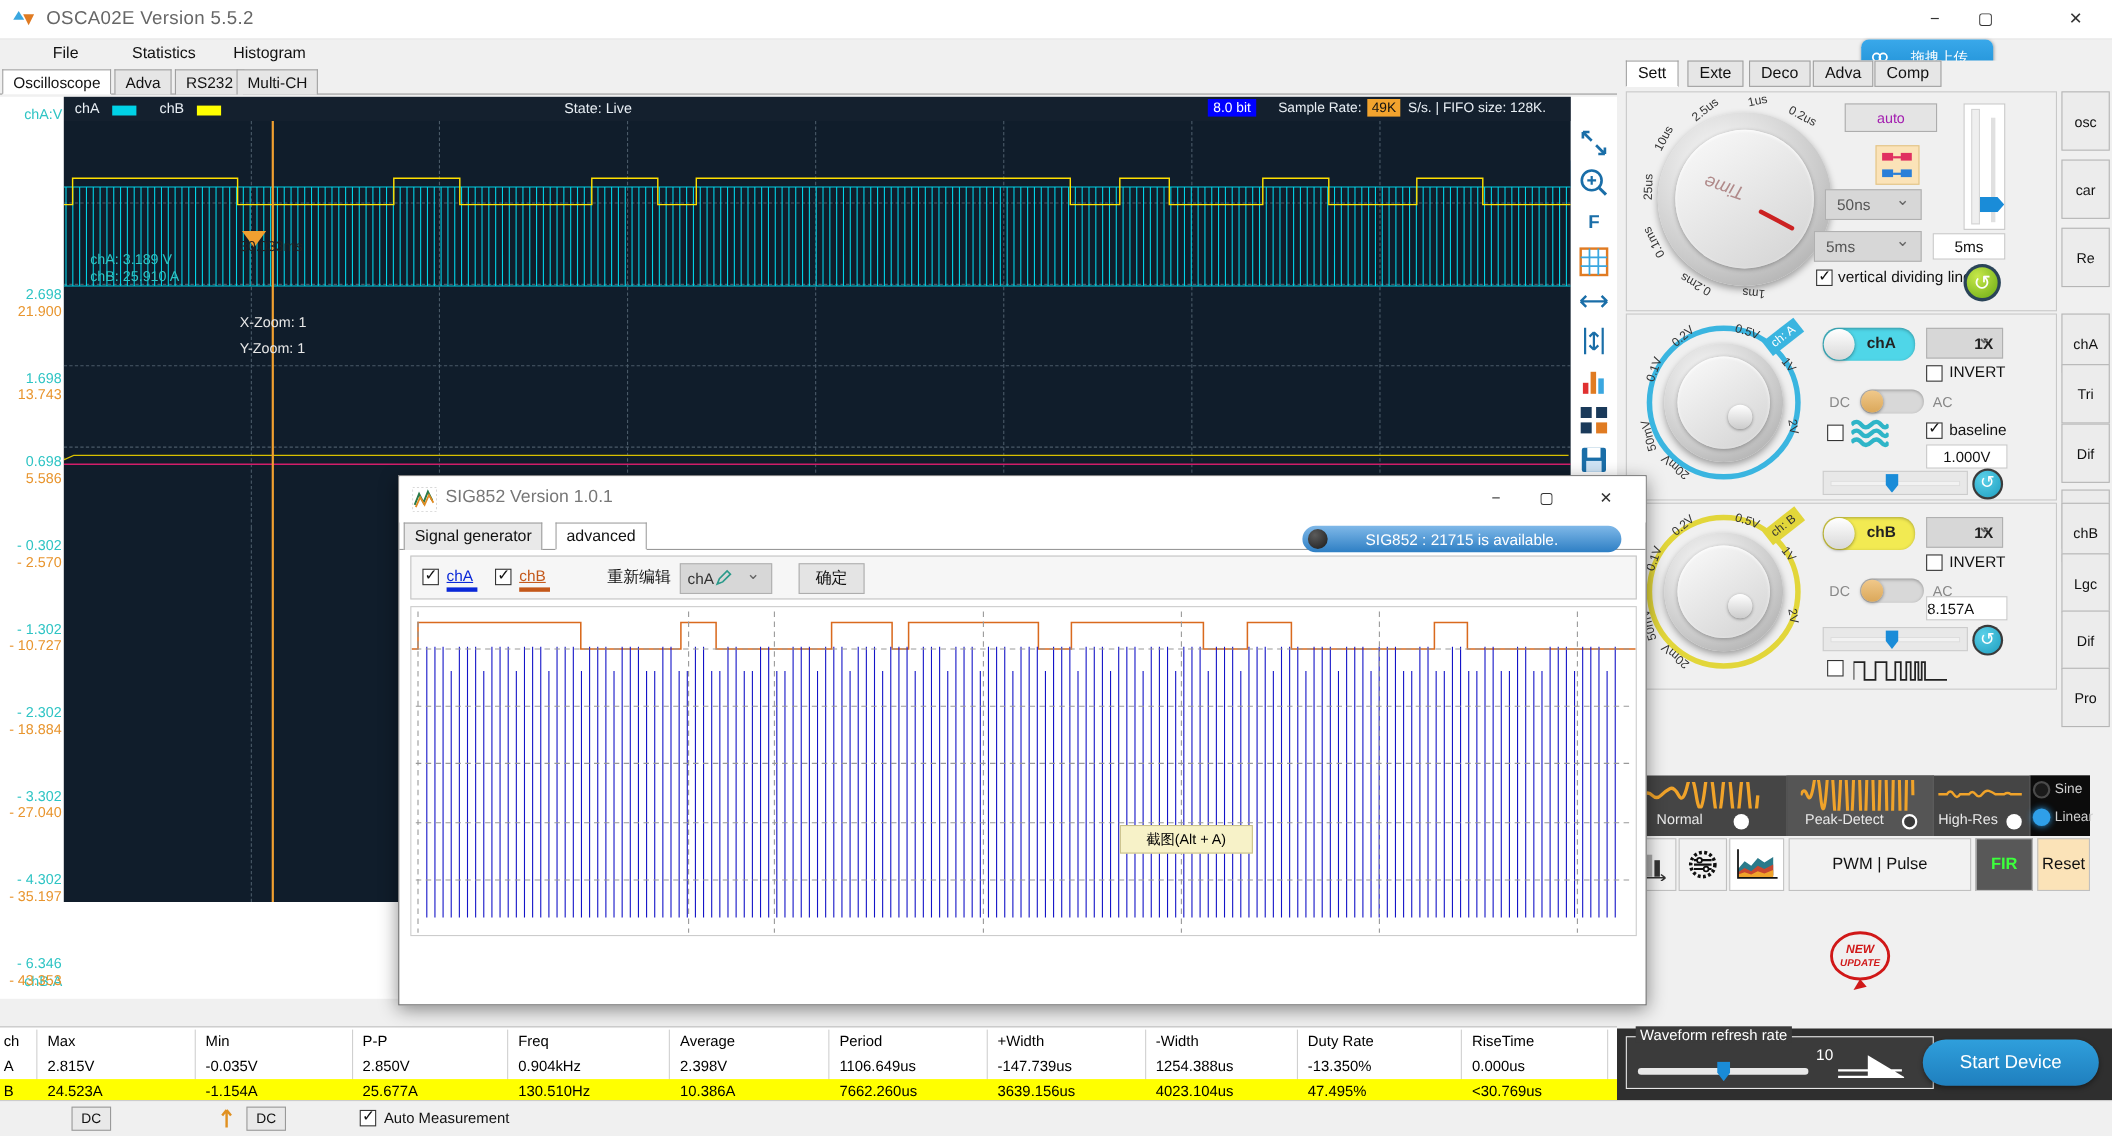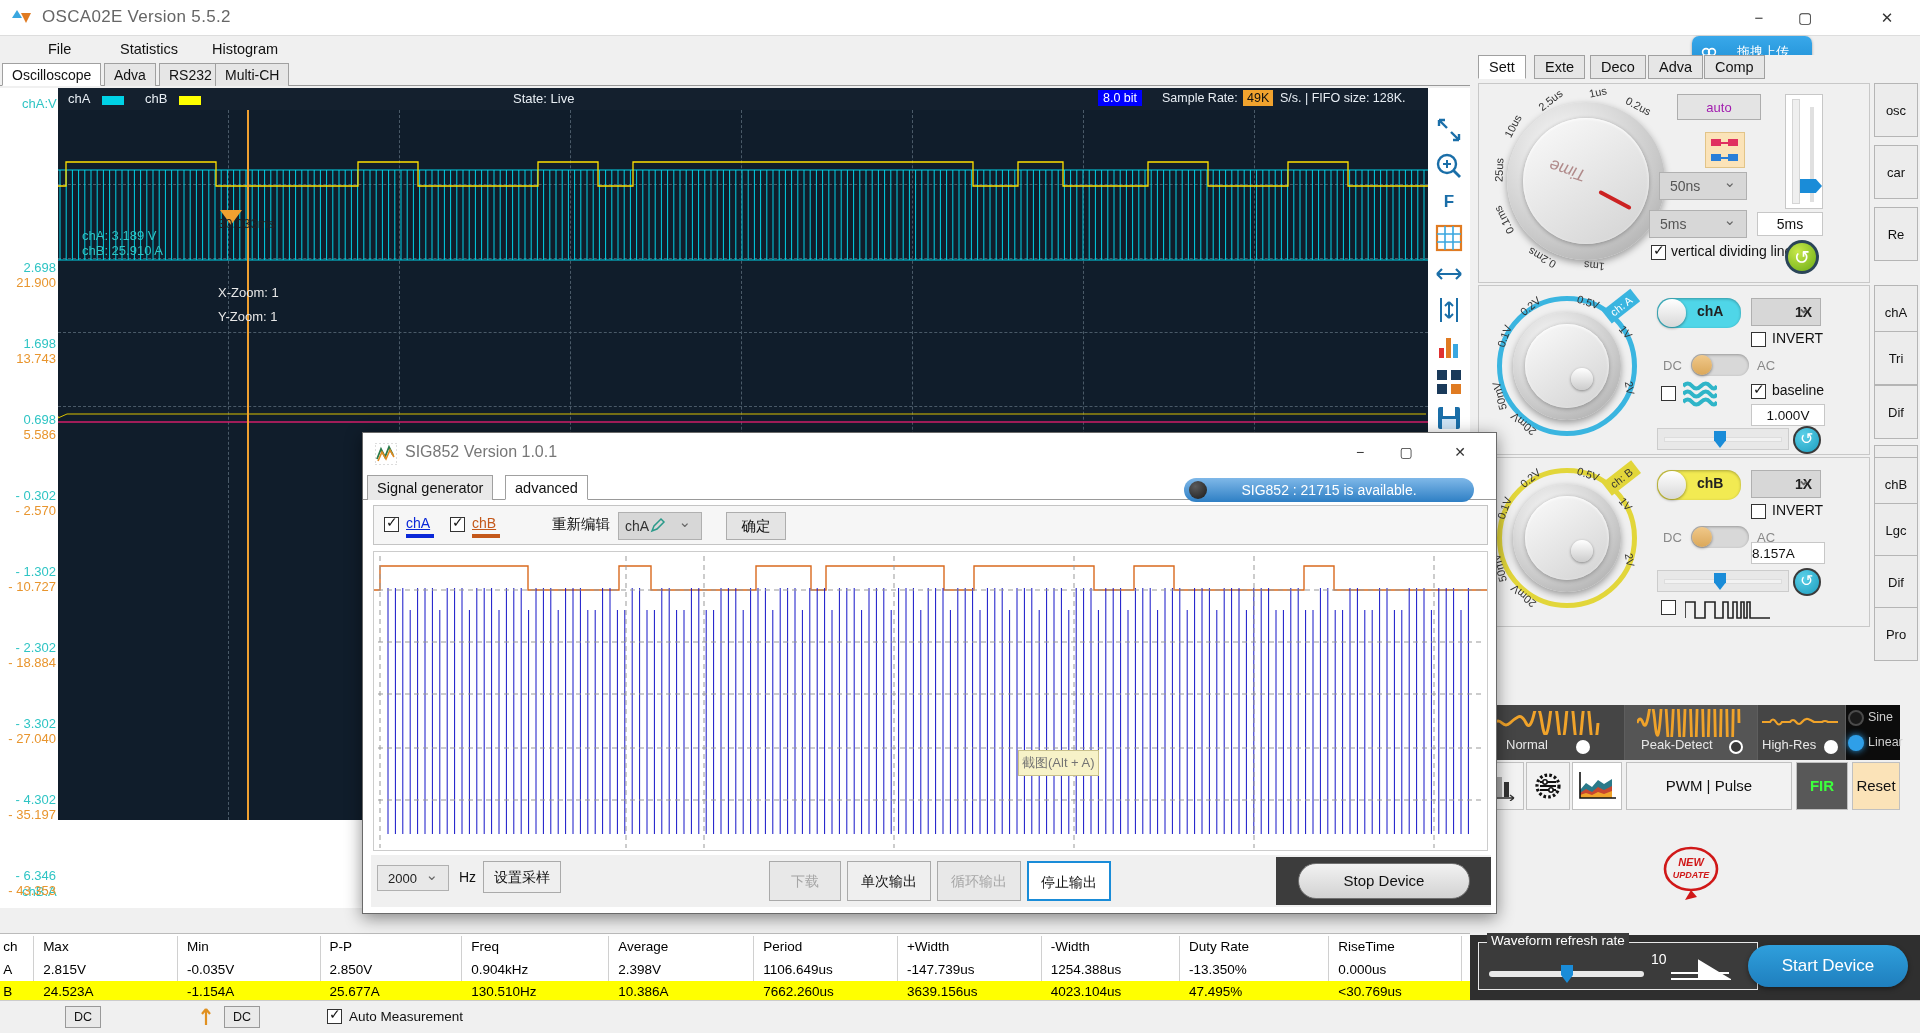--- a/index.html
+++ b/index.html
@@ -115,21 +115,21 @@
   #dlg-plot { position:absolute; left:10px; top:118px; width:1115px; height:300px; background:#fff; border:1px solid #ccc; overflow:hidden; }
   #dlg-bottom { position:absolute; left:8px; top:422px; width:1120px; height:52px; background:#f0f0f0; }
   .cbtn { position:absolute; top:6px; height:40px; border:1px solid #aaa; background:#efefef; font-size:14px;
       text-align:center; line-height:39px; }
   .cbtn.dis { color:#a6a6a6; background:#e8e8e8; }
   .cbtn.sel { border:2px solid #1a8cd8; background:#fff; }
   #stopdev-wrap { position:absolute; left:905px; top:2px; width:215px; height:48px; background:#3c3c3c; }
   #stopdev { position:absolute; left:22px; top:6px; width:172px; height:36px; border-radius:18px;
       background:linear-gradient(#f2f2f2,#d2d2d2); border:1px solid #707070; font-size:15px; text-align:center; line-height:34px; }
   #tooltip { position:absolute; left:1018px; top:750px; background:#f7f2c8; border:1px solid #c9c08a;
-      padding:3px 3px; font-size:13px; color:#737373; }
+      padding:3px 23px; font-size:13px; color:#000000; }
 </style>
 </head>
 <body>
 
 <div id="titlebar">
   <svg id="app-logo" viewBox="0 0 26 24">
     <path d="M2 12 L7 4 L12 12 Z" fill="#3aa7e0"></path>
     <path d="M11 7 L21 7 L16 17 Z" fill="#e07b22"></path>
   </svg>
   <div id="app-title">OSCA02E  Version 5.5.2</div>
@@ -645,27 +645,15 @@
           <line y1="4" y2="296" x1="252" x2="252" stroke="#999" stroke-dasharray="5 4" stroke-width="1"></line>
           <line y1="4" y2="296" x1="330" x2="330" stroke="#999" stroke-dasharray="5 4" stroke-width="1"></line>
           <line y1="4" y2="296" x1="520" x2="520" stroke="#999" stroke-dasharray="5 4" stroke-width="1"></line>
           <line y1="4" y2="296" x1="700" x2="700" stroke="#999" stroke-dasharray="5 4" stroke-width="1"></line>
           <line y1="4" y2="296" x1="880" x2="880" stroke="#999" stroke-dasharray="5 4" stroke-width="1"></line>
           <line y1="4" y2="296" x1="1060" x2="1060" stroke="#999" stroke-dasharray="5 4" stroke-width="1"></line>
         </g>
     </svg>
   </div>
 
-  <div id="dlg-bottom">
-    <div class="combo" style="left:6px;top:10px;width:72px;height:26px;background:#e8e8e8;color:#222;font-size:13px">2000</div>
-    <div style="position:absolute;left:88px;top:14px;font-size:14px">Hz</div>
-    <div class="cbtn" style="left:112px;width:78px;height:32px;line-height:31px">设置采样</div>
-    <div class="cbtn dis" style="left:398px;width:72px">下载</div>
-    <div class="cbtn" style="left:476px;width:84px">单次输出</div>
-    <div class="cbtn dis" style="left:566px;width:84px">循环输出</div>
-    <div class="cbtn sel" style="left:656px;width:84px">停止输出</div>
-    <div id="stopdev-wrap">
-      <div id="stopdev">Stop Device</div>
-    </div>
-  </div>
 </div>
 
 <div id="tooltip">截图(Alt + A)</div>
 
 </body></html>

